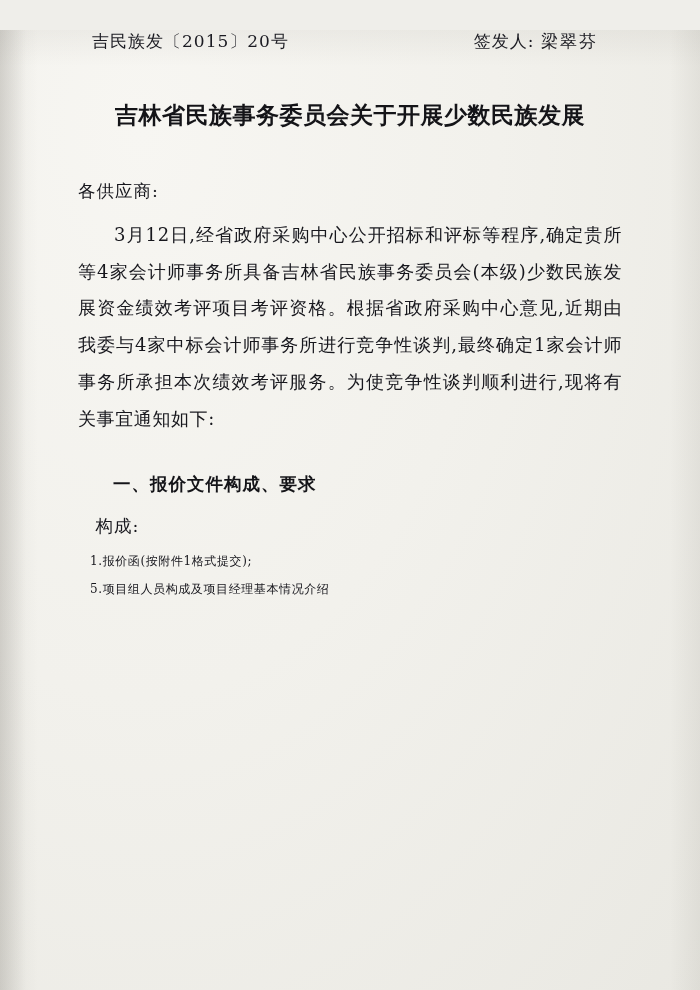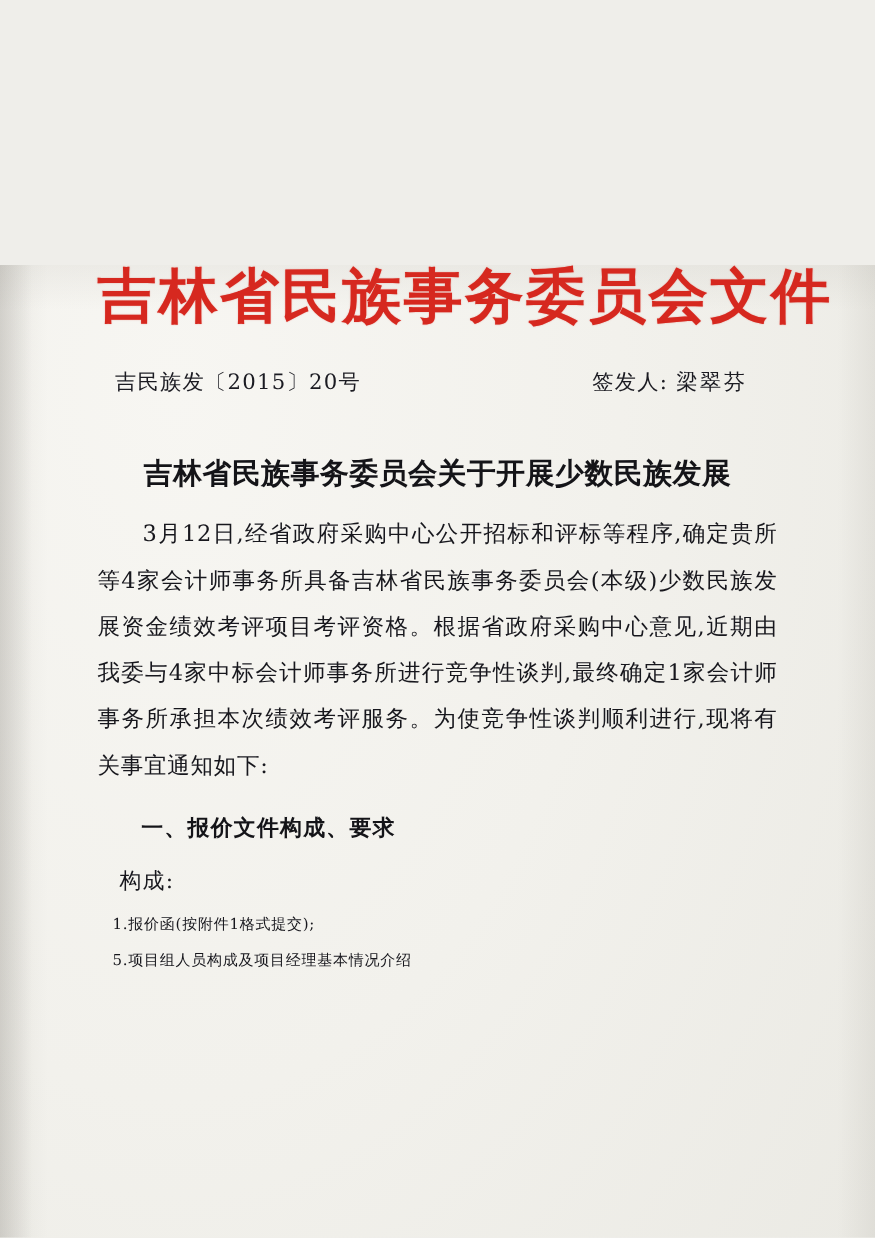--- a/index.html
+++ b/index.html
@@ -93,21 +93,21 @@
     line-height: 2.05;
     color: #17171d;
     text-align: justify;
     text-justify: inter-ideograph;
     letter-spacing: 0.6px;
   }
   p.para.indent {
     text-indent: 2em;
   }
   .section-head {
-    margin-top: 14px;
+    margin-top: 29px;
     font-size: 17.5px;
     font-weight: bold;
     line-height: 2.05;
     color: #141418;
     text-indent: 2em;
     letter-spacing: 1px;
   }
   .sub-label {
     margin-top: 6px;
     font-size: 17.5px;
@@ -135,34 +135,34 @@
 </style>
 </head>
 <body>
 
 <div id="page">
 
   <div class="edge-shadow-left"></div>
 
   <div class="doc-body">
 
-    <div class="masthead">吉林省民族事务委员会文件</div>
 
     <div class="meta-row">
       <span class="doc-number">吉民族发〔2015〕20号</span>
       <span class="issuer">
         <span>签发人:</span>
         <span class="name">梁翠芬</span>
       </span>
     </div>
 
     <div class="title">
       <span class="line">吉林省民族事务委员会关于开展少数民族发展</span>
     </div>
 
+    <div class="salutation">各供应商:</div>
 
     <p class="para indent">3月12日,经省政府采购中心公开招标和评标等程序,确定贵所等4家会计师事务所具备吉林省民族事务委员会(本级)少数民族发展资金绩效考评项目考评资格。根据省政府采购中心意见,近期由我委与4家中标会计师事务所进行竞争性谈判,最终确定1家会计师事务所承担本次绩效考评服务。为使竞争性谈判顺利进行,现将有关事宜通知如下:</p>
 
     <div class="section-head">一、报价文件构成、要求</div>
 
     <div class="sub-label">构成:</div>
 
     <div class="list-item">1.报价函(按附件1格式提交);</div>
 
     <div class="list-item">5.项目组人员构成及项目经理基本情况介绍</div>

